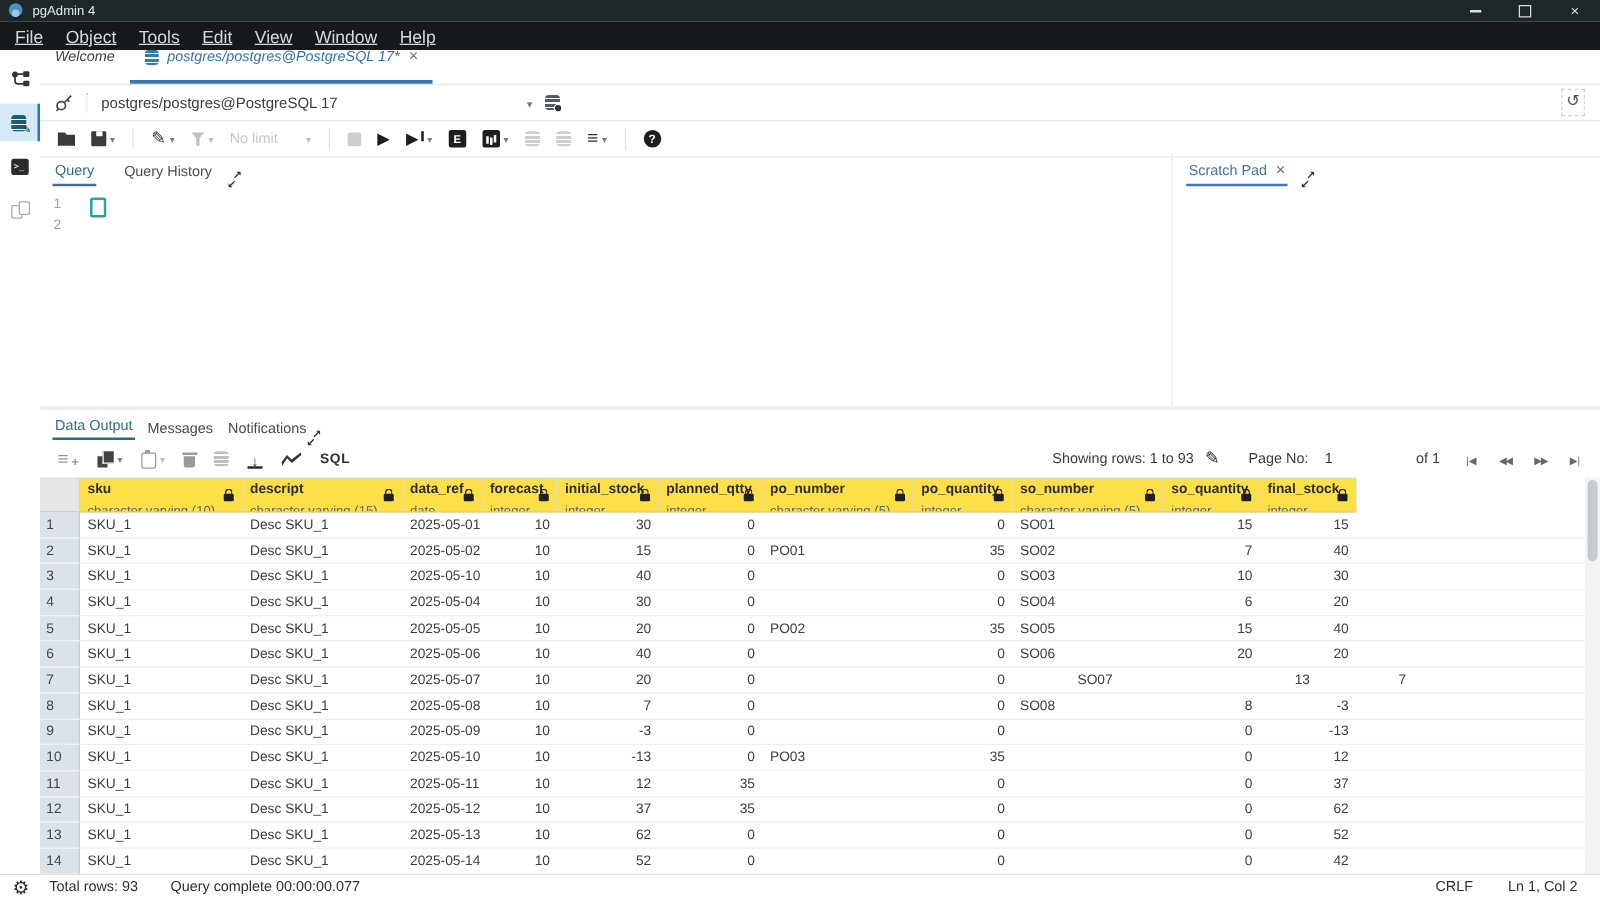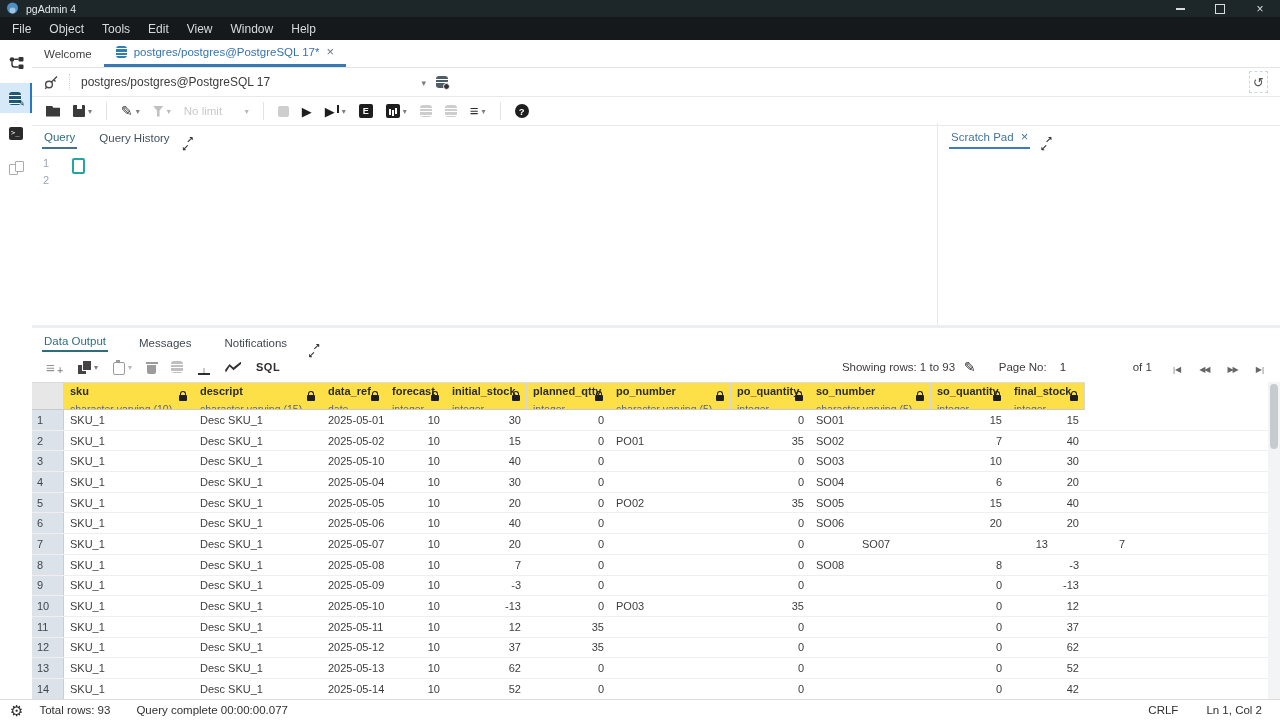--- a/index.html
+++ b/index.html
@@ -10,32 +10,32 @@
   .titlebar{height:17px;background:#1d2629;display:flex;align-items:center;padding-left:6px;gap:7px;}
   .app-title{color:#e4e8ea;font-size:10.5px;}
   .win-controls{margin-left:auto;display:flex;height:100%;}
   .win-btn{width:40px;display:flex;align-items:center;justify-content:center;}
   .glyph-min{width:9px;height:2px;background:#d9dcde;}
   .glyph-max{width:8px;height:8px;border:1px solid #d9dcde;}
   .glyph-close{color:#d9dcde;font-size:12px;line-height:12px;}
 
   
   .menubar{height:23px;background:#15191b;display:flex;align-items:center;padding-left:3px;}
-  .menu-item{color:#d7dbdd;font-size:12px;padding:0 9px;cursor:default;}
+  .menu-item{color:#d7dbdd;font-size:14px;padding:0 9px;cursor:default;text-decoration:underline;}
 
   
   .rail{position:absolute;left:0;top:40px;bottom:20px;width:32px;background:#fff;display:flex;flex-direction:column;align-items:center;padding-top:8px;gap:5px;}
   .rail-item{width:32px;height:30px;display:flex;align-items:center;justify-content:center;box-sizing:border-box;}
   .rail-item.active{background:#d6e9f8;border-right:2.5px solid #2579c1;}
 
   
   .main{position:absolute;left:32px;top:40px;right:0;bottom:20px;}
 
   .tabbar{height:27px;border-bottom:1px solid #e4e4e4;display:flex;background:#fff;}
-  .tab{display:flex;align-items:center;padding:0 12px;font-size:11.5px;color:#3f3f3f;gap:7px;box-sizing:border-box;}
+  .tab{display:flex;padding:0 12px;font-size:11.5px;color:#3f3f3f;gap:7px;box-sizing:border-box;font-style:italic;}
   .tab.active{color:#3572ae;border-bottom:3px solid #3778b5;}
 
   .connbar{height:28px;border-bottom:1px solid #e8e8e8;display:flex;align-items:center;padding-left:12px;gap:10px;}
   .conn-sep{width:1px;height:16px;border-left:1px dotted #d4d4d4;}
   .conn-select{width:345px;display:flex;justify-content:space-between;align-items:center;font-size:12px;color:#3c3c3c;}
   .reset-box{margin-left:auto;margin-right:12px;border:1px dashed #ccd6de;padding:0 3px 1px 3px;}
 
   .qtoolbar{height:28px;border-bottom:1px solid #e8e8e8;display:flex;align-items:center;padding-left:12px;gap:9px;}
   .tbtn{display:flex;align-items:center;gap:3px;padding:2px 2px;cursor:default;}
   .tbtn.dis{opacity:.55;}
@@ -55,21 +55,21 @@
   .lnum{font-size:11px;color:#9aa6b6;line-height:17px;}
   .cursor-block{position:absolute;left:40px;top:8px;width:9px;height:12px;border:2px solid #23a6a0;border-radius:2px;}
   .scratch-pane{position:absolute;right:0;top:0;bottom:0;width:341px;}
   .stab{font-size:11.5px;color:#44749e;padding:6px 2px 4px 2px;display:flex;align-items:center;gap:7px;border-bottom:2px solid #3d7cc0;}
   .stab .i-close-icon::before{color:#44749e;}
 
   .splitter{position:absolute;top:285px;left:0;right:0;height:3px;background:#eceff1;}
 
   
   .output{position:absolute;top:288px;left:0;right:0;bottom:0;}
-  .out-tabs{height:24px;display:flex;gap:29px;padding-left:10px;align-items:flex-end;position:relative;}
+  .out-tabs{height:24px;display:flex;gap:8px;padding-left:10px;align-items:flex-end;position:relative;}
   .otab{font-size:11.5px;color:#3f4a52;padding:3px 2px;}
   .otab.active{color:#2e6e7c;border-bottom:2px solid #2e6e7c;}
   .out-expand{position:absolute;right:10px;top:5px;}
   .out-toolbar{height:30px;display:flex;align-items:center;padding:0 10px 0 12px;gap:11px;}
   .ot-right{margin-left:auto;display:flex;align-items:center;gap:9px;}
   .ot-label{font-size:11.5px;color:#3c3c3c;}
   .page-input{width:42px;height:18px;border:none;outline:none;font-size:11.5px;color:#333;font-family:inherit;padding:0 4px;}
   .pager{display:flex;gap:14px;margin-left:10px;margin-right:4px;}
 
   

